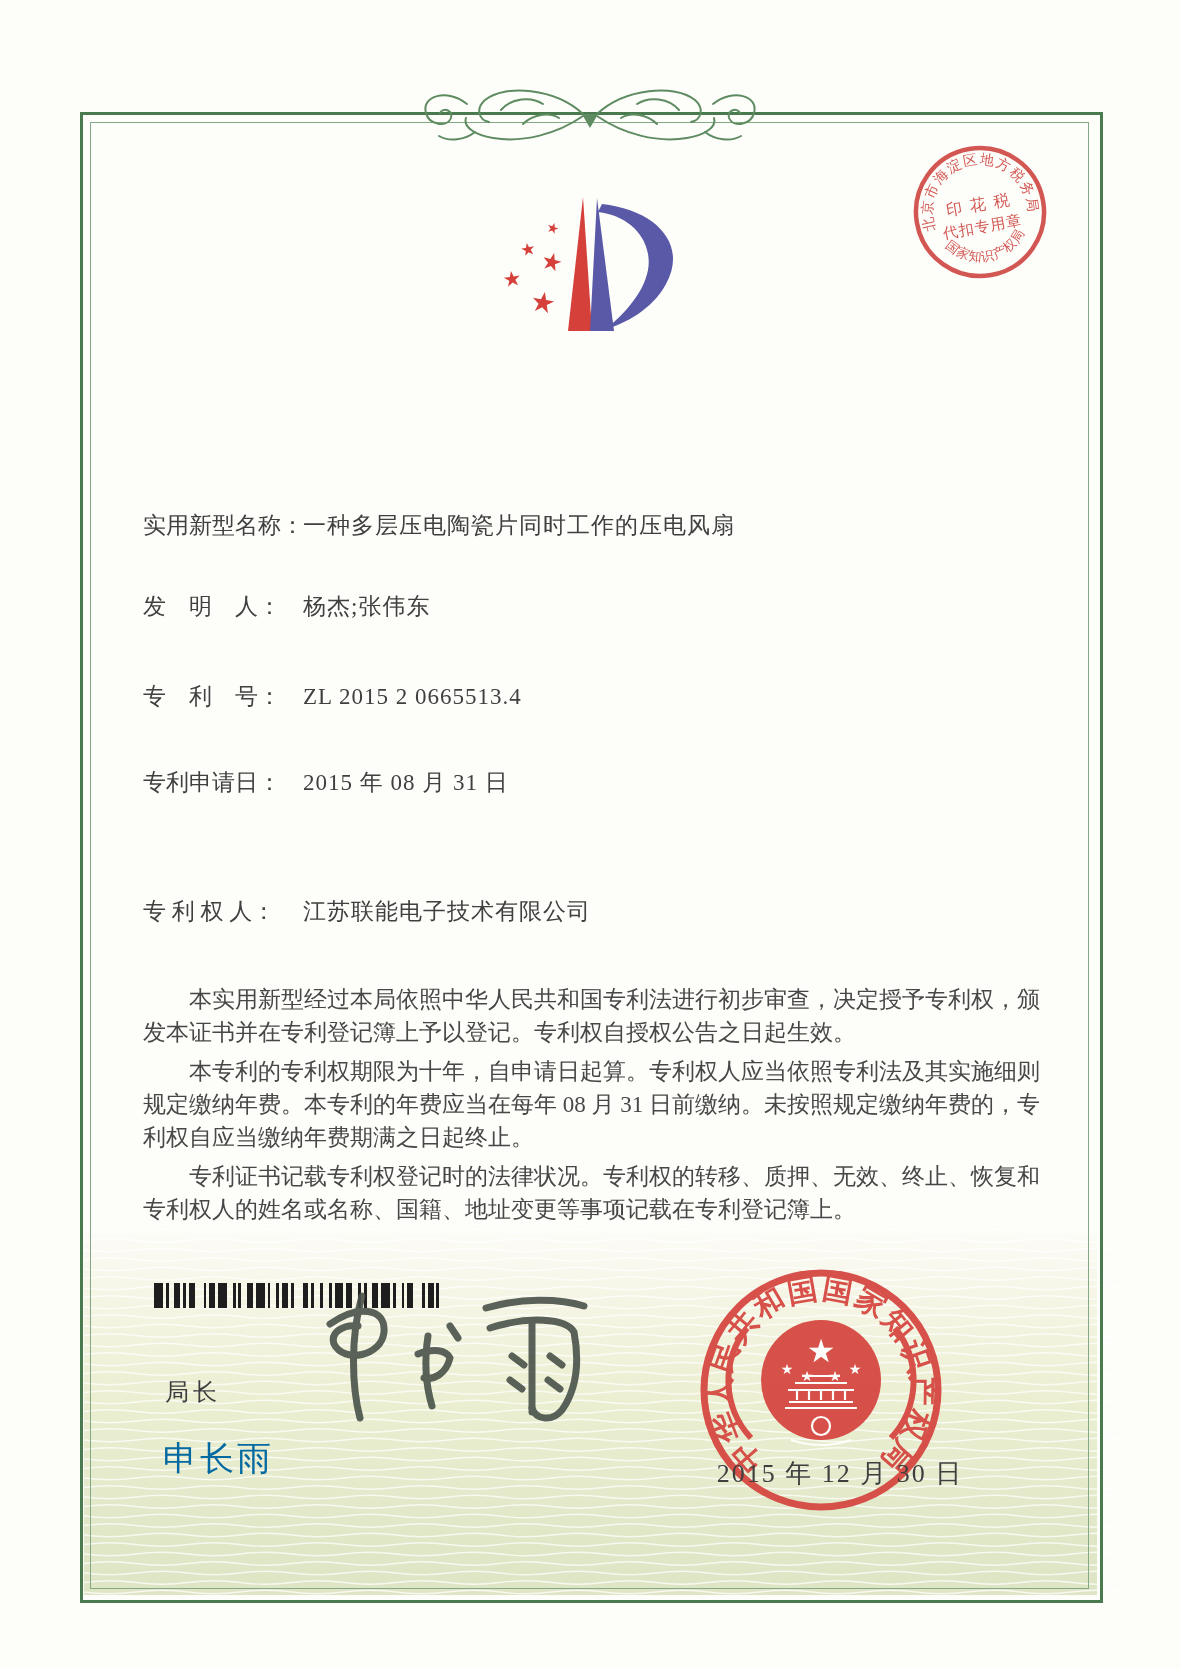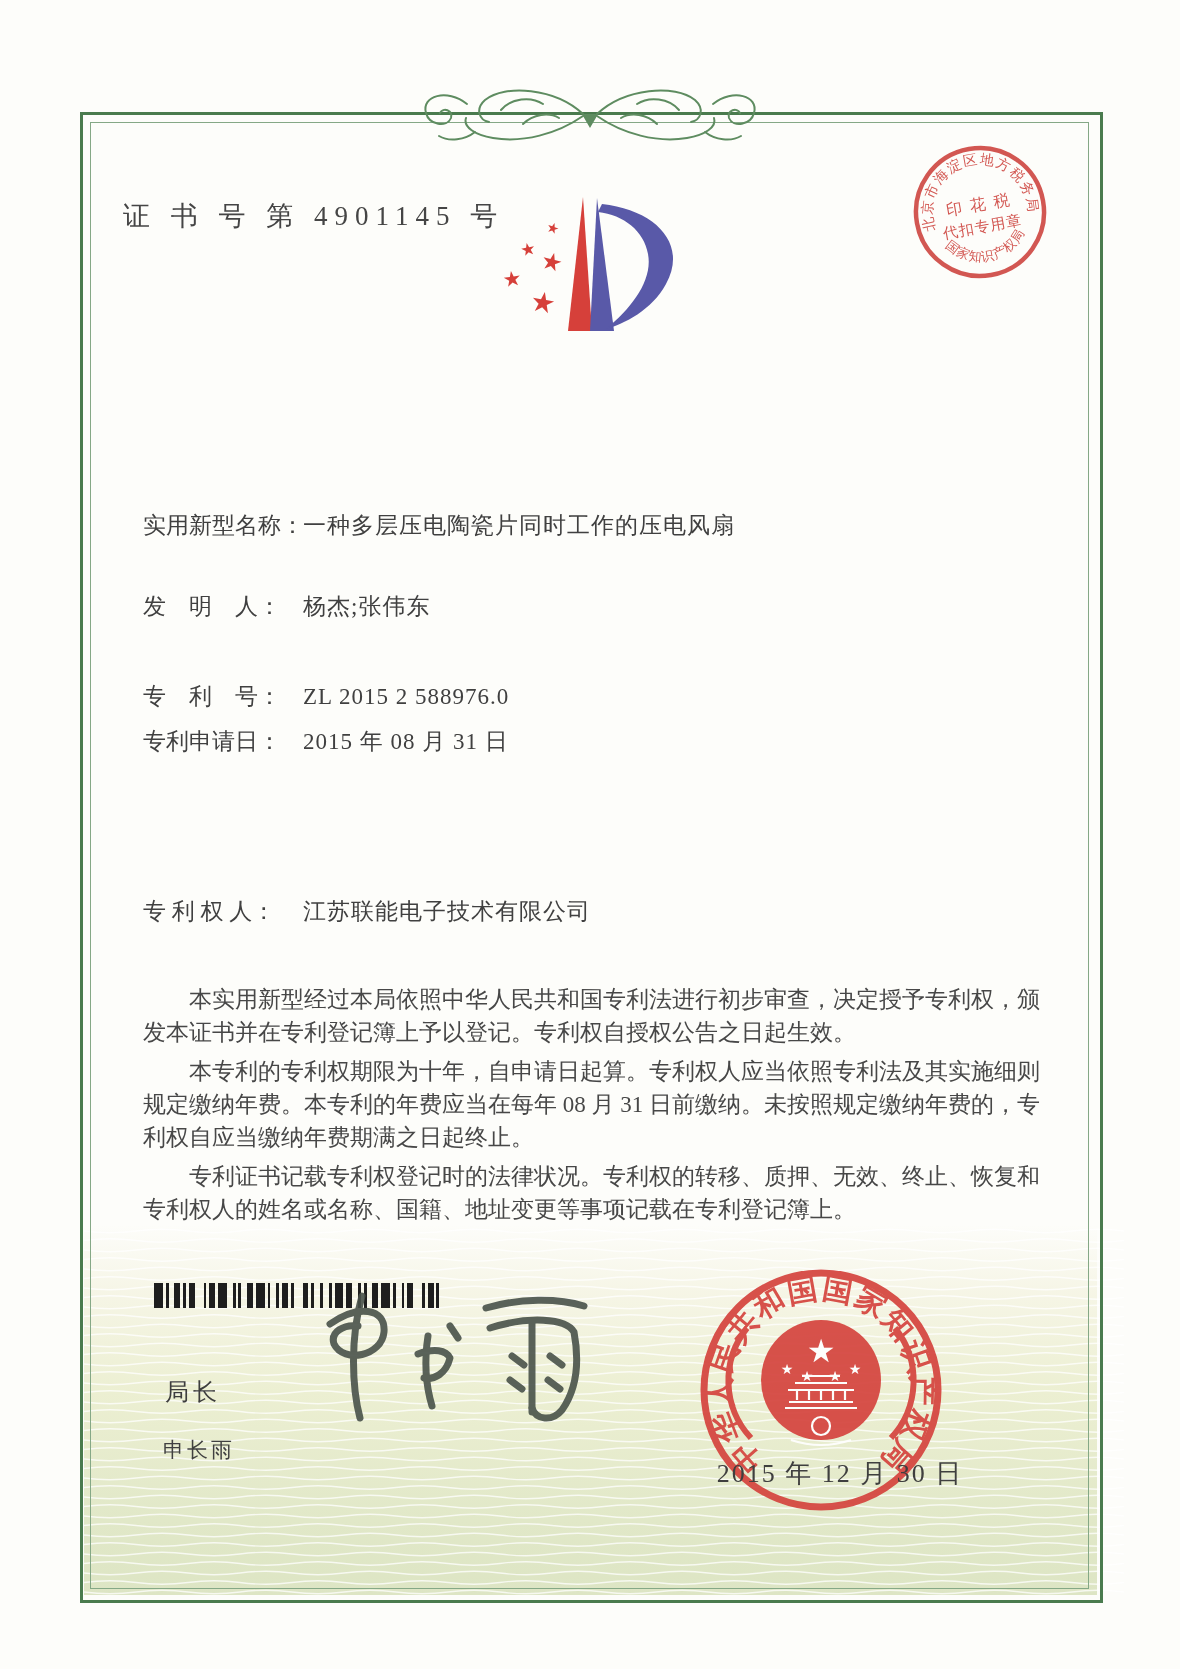--- a/index.html
+++ b/index.html
@@ -27,21 +27,21 @@
   .field{position:absolute;left:143px;font-size:23px;color:#404040;white-space:nowrap;}
   .flabel{display:inline-block;width:160px;white-space:nowrap;}
   .fvalue{letter-spacing:1px;}
   .paras{position:absolute;left:143px;top:983px;width:897px;font-size:23px;
     line-height:33px;text-align:justify;color:#474747;}
   .paras p{margin:0 0 6px 0;text-indent:2em;}
   .barcode{position:absolute;left:154px;top:1283px;width:292px;height:25px;
     display:flex;align-items:stretch;}
   .barcode span{display:block;height:100%;}
   .juzhang{position:absolute;left:165px;top:1376px;font-size:24px;letter-spacing:4px;color:#3d3d3d;}
-  .juname{position:absolute;left:163px;top:1436px;font-size:21px;letter-spacing:3px;color:#404040;}
+  .juname{position:absolute;left:163px;top:1436px;font-size:34px;letter-spacing:3px;color:#0369a1;}
   .sealdate{position:absolute;left:690px;top:1456px;width:300px;text-align:center;
     font-size:26px;letter-spacing:2px;color:#3f3f3f;}
   .footer{position:absolute;left:0;right:0;top:1540px;text-align:center;
     font-size:21px;letter-spacing:3px;color:#5a5a5a;}
   svg{overflow:visible;}
   .abs{position:absolute;}
 </style>
 </head>
 <body>
 
@@ -109,21 +109,20 @@
         <path d="M62,24 C42,8 16,16 21,33 C24,45 42,48 46,38 C48,30 38,27 35,33"></path>
         <path d="M178,36 C152,54 118,63 88,58 C70,55 58,47 61,38"></path>
         <path d="M96,30 C106,18 126,16 138,24"></path>
         <path d="M118,44 C128,34 144,32 154,38"></path>
         <path d="M70,52 C60,60 44,62 34,56"></path>
       </g>
       <path d="M178,34 L185,46 L192,34" fill="#5e8c60"></path>
     </g>
   </svg>
 
-  <div class="certno">证 书 号 第 4901145 号</div>
 
   <svg class="abs" style="left:460px;top:160px" width="280" height="185" viewBox="0 0 280 185">
     <g fill="#d6403a" font-family="DejaVu Sans, sans-serif" text-anchor="middle">
       <text x="93" y="73" font-size="14" transform="rotate(18 93 68)">★</text>
       <text x="68" y="95" font-size="17" transform="rotate(-12 68 89)">★</text>
       <text x="92" y="110" font-size="24" transform="rotate(14 92 102)">★</text>
       <text x="52" y="126" font-size="21" transform="rotate(-8 52 119)">★</text>
       <text x="83" y="152" font-size="28" transform="rotate(10 83 143)">★</text>
     </g>
     <polygon points="123,37 108,171 132,171" fill="#d6403a"></polygon>
@@ -151,23 +150,23 @@
   </svg>
 
 
   <div class="field" style="top:510px">
     <span class="flabel">实用新型名称：</span><span class="fvalue">一种多层压电陶瓷片同时工作的压电风扇</span>
   </div>
   <div class="field" style="top:591px">
     <span class="flabel">发　明　人：</span><span class="fvalue">杨杰;张伟东</span>
   </div>
   <div class="field" style="top:681px">
-    <span class="flabel">专　利　号：</span><span class="fvalue">ZL 2015 2 588976.0</span>
-  </div>
-  <div class="field" style="top:726px">
+    <span class="flabel">专　利　号：</span><span class="fvalue">ZL 2015 2 0665513.4</span>
+  </div>
+  <div class="field" style="top:767px">
     <span class="flabel">专利申请日：</span><span class="fvalue">2015 年 08 月 31 日</span>
   </div>
   <div class="field" style="top:896px">
     <span class="flabel">专 利 权 人：</span><span class="fvalue">江苏联能电子技术有限公司</span>
   </div>
 
   <div class="paras">
     <p>本实用新型经过本局依照中华人民共和国专利法进行初步审查，决定授予专利权，颁发本证书并在专利登记簿上予以登记。专利权自授权公告之日起生效。</p>
     <p>本专利的专利权期限为十年，自申请日起算。专利权人应当依照专利法及其实施细则规定缴纳年费。本专利的年费应当在每年 08 月 31 日前缴纳。未按照规定缴纳年费的，专利权自应当缴纳年费期满之日起终止。</p>
     <p>专利证书记载专利权登记时的法律状况。专利权的转移、质押、无效、终止、恢复和专利权人的姓名或名称、国籍、地址变更等事项记载在专利登记簿上。</p>

